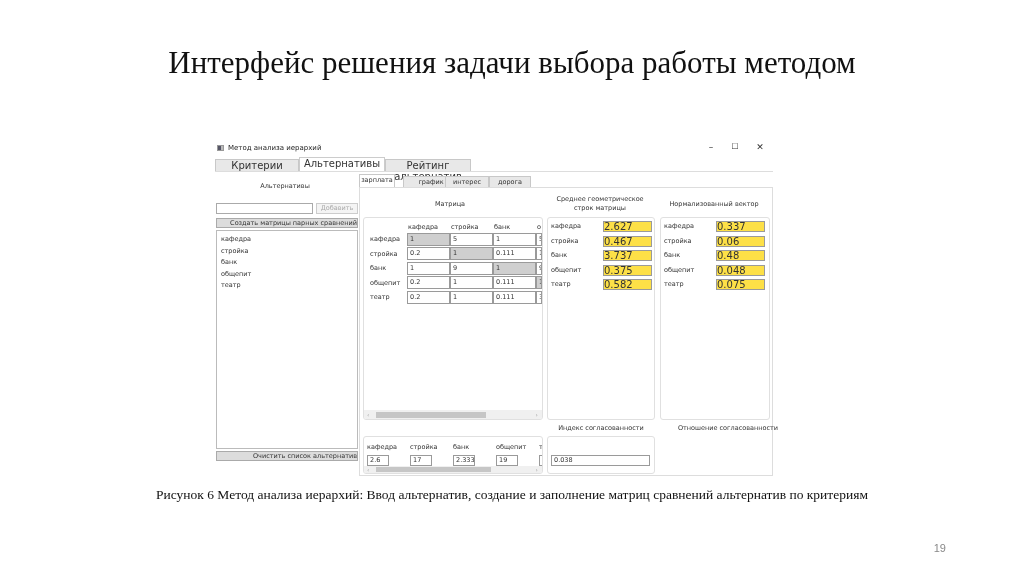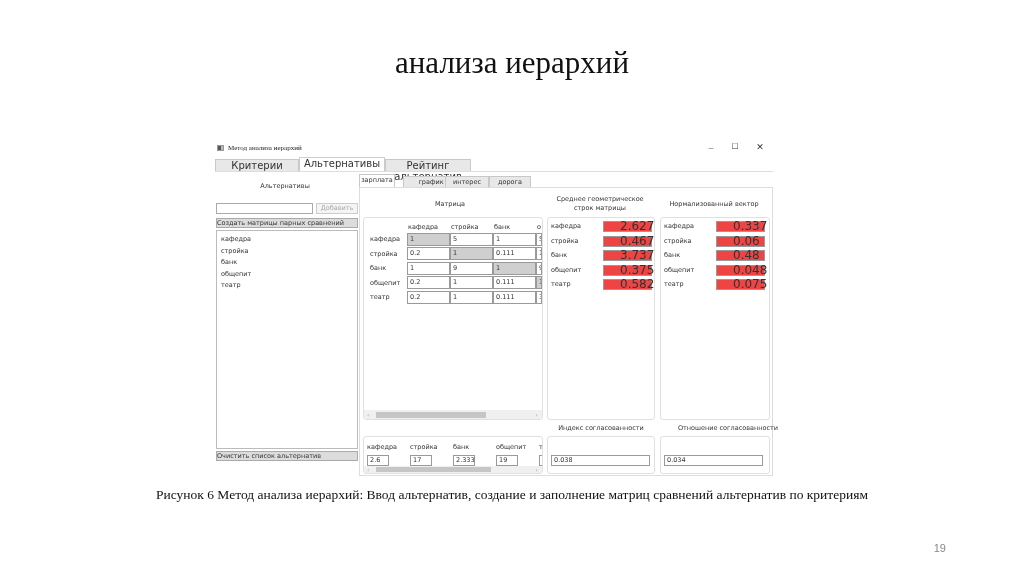--- a/index.html
+++ b/index.html
@@ -18,21 +18,21 @@
     .page-num {
       position: absolute; right: 78px; top: 542px;
       font-family: "Liberation Sans", sans-serif; font-size: 11px; color: #888;
     }
 
     
     .window {
       position: absolute; left: 212px; top: 141px; width: 564px; height: 336px;
       background: #fff; font-size: 7px; color: #333;
     }
-    .titlebar { position: absolute; left: 0; top: 0; width: 100%; height: 16px; font-family: Liberation Serif, serif; }
+    .titlebar { position: absolute; left: 0; top: 0; width: 100%; height: 16px; }
     .app-icon {
       position: absolute; left: 5px; top: 4px; width: 7px; height: 6px;
       background: #bbb; border: 1px solid #999;
     }
     .app-icon::after { content:""; position:absolute; left:0; top:0; width:3px; height:4px; background:#556; }
     .win-title { position: absolute; left: 16px; top: 3px; font-size: 7px; color: #222; }
     .win-ctrl { position: absolute; top: 1px; font-size: 9px; color: #333; width: 14px; text-align: center; cursor: pointer; }
 
     .main-tabs { position: absolute; left: 3px; top: 18px; height: 12px; }
     .main-tab {
@@ -52,21 +52,21 @@
       position: absolute; left: 1px; top: 31px; width: 97px; height: 11px;
       border: 1px solid #aaa; background: #fff;
     }
     .add-btn {
       position: absolute; left: 101px; top: 31px; width: 42px; height: 11px;
       border: 1px solid #ccc; background: #f4f4f4; color: #aaa; text-align: center;
       line-height: 9px; font-size: 6.5px;
     }
     .gray-btn {
       position: absolute; left: 1px; width: 142px; height: 10px; border: 1px solid #aaa;
-      background: #dcdcdc; text-align: left; line-height: 8px; font-size: 6.5px; color: #333;
+      background: #dcdcdc; text-align: right; line-height: 8px; font-size: 6.5px; color: #333;
     }
     .alt-list {
       position: absolute; left: 1px; top: 58px; width: 142px; height: 219px;
       border: 1px solid #bbb; background: #fff; padding: 3px 4px;
     }
     .alt-list div { font-size: 6.5px; line-height: 11.5px; color: #333; }
 
     
     .sub-tabs { position: absolute; left: 144px; top: 4px; height: 11px; }
     .sub-tab {
@@ -98,38 +98,38 @@
     .hscroll {
       position: absolute; height: 9px; background: #f0f0f0;
     }
     .hscroll .thumb { position: absolute; top: 2px; height: 6px; background: #c6c6c6; }
     .hscroll .arr { position: absolute; top: 0; font-size: 6px; color: #999; line-height: 9px; }
 
     .kv-row { position: absolute; left: 3px; height: 12px; width: 100%; }
     .kv-row .k { position: absolute; left: 0; top: 1px; font-size: 6.5px; }
     .kv-row .v {
       position: absolute; left: 52px; top: 0; width: 49px; height: 11px; border: 1px solid #9a9a9a;
-      padding-left: 16px; line-height: 9px; font-size: 12px; background: #ef4444;
+      padding-left: 0; line-height: 9px; font-size: 10px; background: #fde047;
     }
 
     .sum-head { position: absolute; top: 6px; font-size: 6.5px; }
     .sum-cell {
       position: absolute; top: 18px; width: 22px; height: 11px; border: 1px solid #9a9a9a;
       padding-left: 2px; line-height: 9px; font-size: 6.5px; background: #fff;
     }
     .wide-field {
       position: absolute; left: 3px; top: 18px; width: 99px; height: 11px; border: 1px solid #9a9a9a;
       padding-left: 2px; line-height: 9px; font-size: 6.5px; background: #fff;
     }
   </style>
 </head>
 <body>
 
 <div class="slide-title">
-  <div>анализа иерархий</div>
+  <div>Интерфейс решения задачи выбора работы методом</div>
 </div>
 
 <div class="window">
   <div class="titlebar">
     <span class="app-icon"></span>
     <span class="win-title">Метод анализа иерархий</span>
     <span class="win-ctrl" style="left:492px;">–</span>
     <span class="win-ctrl" style="left:516px;font-size:8px;">☐</span>
     <span class="win-ctrl" style="left:541px;">✕</span>
   </div>
@@ -328,21 +328,18 @@
           <span class="arr" style="right:4px;line-height:7px;">›</span>
         </div>
       </div>
 
       <div class="panel-title" style="left:187px;top:236px;width:108px;">Индекс согласованности</div>
       <div class="group" style="left:187px;top:248px;width:108px;height:38px;">
         <div class="wide-field">0.038</div>
       </div>
 
       <div class="panel-title" style="left:312px;top:236px;width:112px;">Отношение согласованности</div>
-      <div class="group" style="left:300px;top:248px;width:110px;height:38px;">
-        <div class="wide-field">0.034</div>
-      </div>
     </div>
   </div>
 </div>
 
 <div class="caption">Рисунок 6 Метод анализа иерархий: Ввод альтернатив, создание и заполнение матриц сравнений альтернатив по критериям</div>
 <div class="page-num">19</div>
 
 </body></html>

